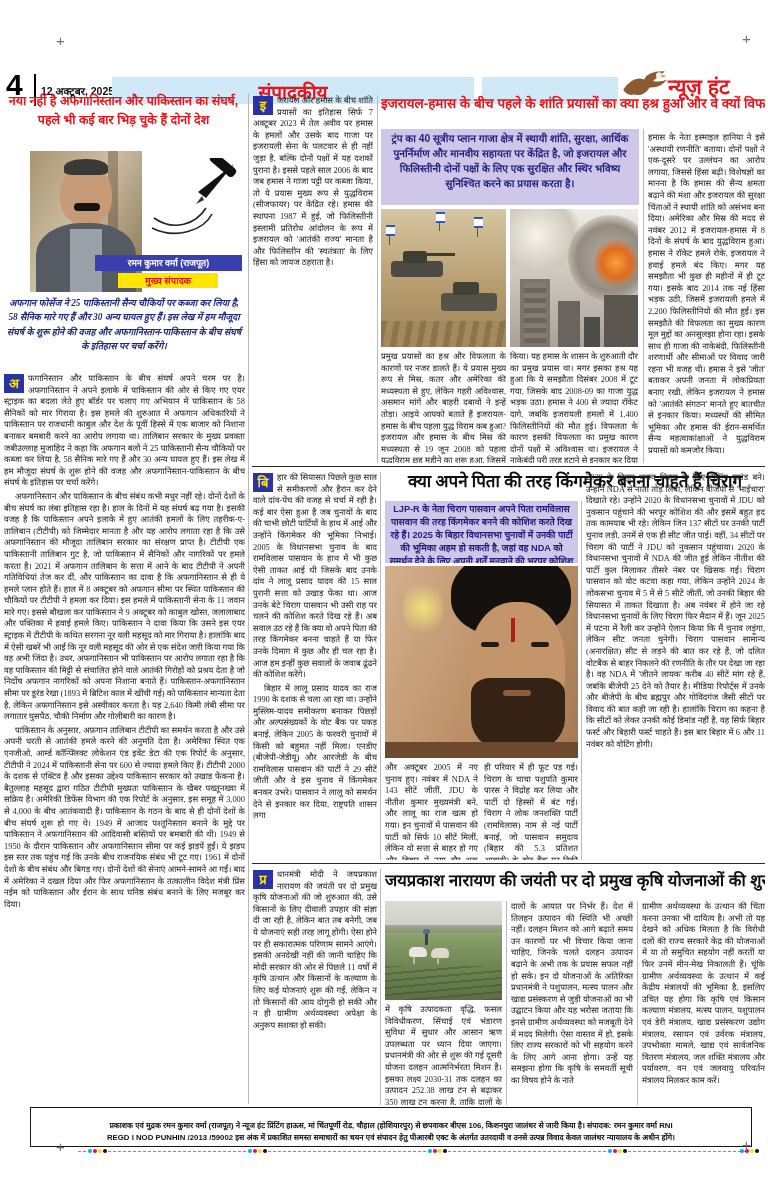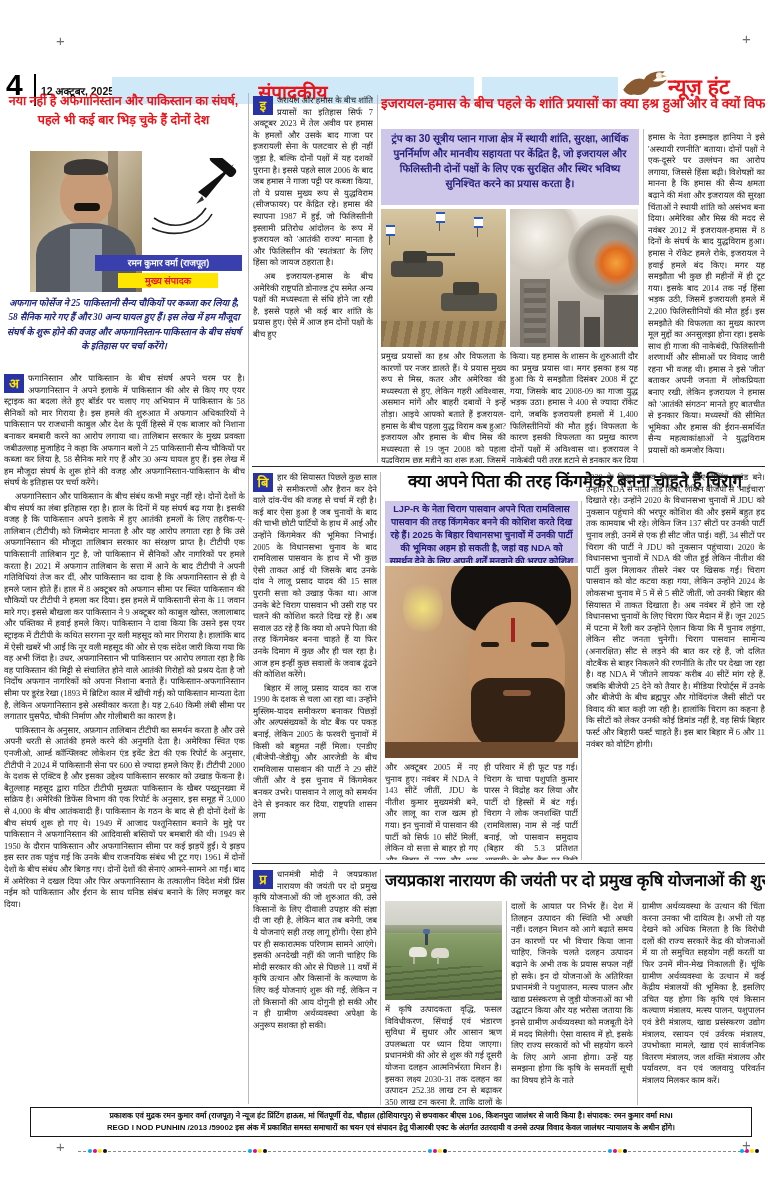--- a/index.html
+++ b/index.html
@@ -18,21 +18,21 @@
   .nowrap{white-space:nowrap;}
   .vrule{width:1px;background:#b9b9b9;}
   .hrule{height:1px;background:#2b2b2b;}
   .purplebox{background:#cfc7e9;color:#26217c;font-family:"Liberation Sans",sans-serif;
              font-weight:bold;text-align:center;overflow:hidden;}
   .band{background:#cfe9f8;}
   .plus{color:#6e6e6e;font-size:15px;font-family:"Liberation Sans",sans-serif;}
   .photo{overflow:hidden;position:absolute;}
   .footerbox{border:1.5px solid #161616;text-align:center;
              font-family:"Liberation Sans",sans-serif;font-weight:bold;
-             font-size:7.8px;line-height:1.55;color:#111;overflow:hidden;padding-top:2px;}
+             font-size:7.8px;line-height:1.55;color:#111;overflow:hidden;padding-top:12px;}
   .regdot{position:absolute;width:4px;height:4px;border-radius:50%;}
 </style>
 </head>
 <body>
 
 <div class="abs plus" style="left:56px;top:32px;">+</div>
 <div class="abs plus" style="left:742px;top:30px;">+</div>
 
 <div class="abs" style="left:6px;top:68px;font-size:30px;font-weight:bold;font-family:'Liberation Sans',sans-serif;color:#000;">4</div>
 <div class="abs" style="left:34px;top:74px;width:2px;height:32px;background:#000;"></div>
@@ -81,27 +81,26 @@
 <div class="abs bodytext" style="left:4px;top:373px;width:241px;height:731px;">
   <p><span class="dropcap">अ</span><span>फगानिस्तान और पाकिस्तान के बीच संघर्ष अपने चरम पर है। अफगानिस्तान ने अपने इलाके में पाकिस्तान की ओर से किए गए एयर स्ट्राइक का बदला लेते हुए बॉर्डर पर चलाए गए अभियान में पाकिस्तान के 58 सैनिकों को मार गिराया है। इस हमले की शुरुआत में अफगान अधिकारियों ने पाकिस्तान पर राजधानी काबुल और देश के पूर्वी हिस्से में एक बाजार को निशाना बनाकर बमबारी करने का आरोप लगाया था। तालिबान सरकार के मुख्य प्रवक्ता जबीउल्लाह मुजाहिद ने कहा कि अफगान बलों ने 25 पाकिस्तानी सैन्य चौकियों पर कब्जा कर लिया है, 58 सैनिक मारे गए हैं और 30 अन्य घायल हुए हैं। इस लेख में हम मौजूदा संघर्ष के शुरू होने की वजह और अफगानिस्तान-पाकिस्तान के बीच संघर्ष के इतिहास पर चर्चा करेंगे।</span></p>
   <p class="indent">अफगानिस्तान और पाकिस्तान के बीच संबंध कभी मधुर नहीं रहे। दोनों देशों के बीच संघर्ष का लंबा इतिहास रहा है। हाल के दिनों में यह संघर्ष बढ़ गया है। इसकी वजह है कि पाकिस्तान अपने इलाके में हुए आतंकी हमलों के लिए तहरीक-ए-तालिबान (टीटीपी) को जिम्मेदार मानता है और यह आरोप लगाता रहा है कि उसे अफगानिस्तान की मौजूदा तालिबान सरकार का संरक्षण प्राप्त है। टीटीपी एक पाकिस्तानी तालिबान गुट है, जो पाकिस्तान में सैनिकों और नागरिकों पर हमले करता है। 2021 में अफगान तालिबान के सत्ता में आने के बाद टीटीपी ने अपनी गतिविधियां तेज कर दीं, और पाकिस्तान का दावा है कि अफगानिस्तान से ही ये हमले प्लान होते हैं। हाल में 8 अक्टूबर को अफगान सीमा पर स्थित पाकिस्तान की चौकियों पर टीटीपी ने हमला कर दिया। इस हमले में पाकिस्तानी सेना के 11 जवान मारे गए। इससे बौखला कर पाकिस्तान ने 9 अक्टूबर को काबुल खोस्त, जलालाबाद और पक्तिका में हवाई हमले किए। पाकिस्तान ने दावा किया कि उसने इस एयर स्ट्राइक में टीटीपी के कथित सरगना नूर वली महसूद को मार गिराया है। हालांकि बाद में ऐसी खबरें भी आईं कि नूर वली महसूद की ओर से एक संदेश जारी किया गया कि वह अभी जिंदा है। उधर, अफगानिस्तान भी पाकिस्तान पर आरोप लगाता रहा है कि वह पाकिस्तान की मिट्टी से संचालित होने वाले आतंकी गिरोहों को प्रश्रय देता है जो निर्दोष अफगान नागरिकों को अपना निशाना बनाते हैं। पाकिस्तान-अफगानिस्तान सीमा पर डूरंड रेखा (1893 में ब्रिटिश काल में खींची गई) को पाकिस्तान मान्यता देता है, लेकिन अफगानिस्तान इसे अस्वीकार करता है। यह 2,640 किमी लंबी सीमा पर लगातार घुसपैठ, चौकी निर्माण और गोलीबारी का कारण है।</p>
   <p class="indent">पाकिस्तान के अनुसार, अफ़गान तालिबान टीटीपी का समर्थन करता है और उसे अपनी धरती से आतंकी हमले करने की अनुमति देता है। अमेरिका स्थित एक एनजीओ, आर्म्ड कॉन्फ्लिक्ट लोकेशन एंड इवेंट डेटा की एक रिपोर्ट के अनुसार, टीटीपी ने 2024 में पाकिस्तानी सेना पर 600 से ज्यादा हमले किए हैं। टीटीपी 2000 के दशक से एक्टिव है और इसका उद्देश्य पाकिस्तान सरकार को उखाड़ फेंकना है। बैतुल्लाह महसूद द्वारा गठित टीटीपी मुख्यतः पाकिस्तान के खैबर पख्तूनख्वा में सक्रिय है। अमेरिकी डिफेंस विभाग की एक रिपोर्ट के अनुसार, इस समूह में 3,000 से 4,000 के बीच आतंकवादी हैं। पाकिस्तान के गठन के बाद से ही दोनों देशों के बीच संघर्ष शुरू हो गए थे। 1949 में आजाद पश्तूनिस्तान बनाने के मुद्दे पर पाकिस्तान ने अफगानिस्तान की आदिवासी बस्तियों पर बमबारी की थी। 1949 से 1950 के दौरान पाकिस्तान और अफगानिस्तान सीमा पर कई झड़पें हुईं। ये झड़प इस स्तर तक पहुंच गई कि उनके बीच राजनयिक संबंध भी टूट गए। 1961 में दोनों देशों के बीच संबंध और बिगड़ गए। दोनों देशों की सेनाएं आमने-सामने आ गईं। बाद में अमेरिका ने दखल दिया और फिर अफगानिस्तान के तत्कालीन विदेश मंत्री प्रिंस नईम को पाकिस्तान और ईरान के साथ घनिष्ठ संबंध बनाने के लिए मजबूर कर दिया।</p>
 </div>
 
 <div class="abs vrule" style="left:248px;top:93px;height:1011px;"></div>
 
 <div class="abs bodytext" style="left:253px;top:95px;width:120px;height:368px;">
   <p><span class="dropcap">इ</span><span>जरायल और हमास के बीच शांति प्रयासों का इतिहास सिर्फ 7 अक्टूबर 2023 में तेल अवीव पर हमास के हमलों और उसके बाद गाजा पर इजरायली सेना के पलटवार से ही नहीं जुड़ा है, बल्कि दोनों पक्षों में यह दशकों पुराना है। इससे पहले साल 2006 के बाद जब हमास ने गाजा पट्टी पर कब्जा किया, तो ये प्रयास मुख्य रूप से युद्धविराम (सीजफायर) पर केंद्रित रहे। हमास की स्थापना 1987 में हुई, जो फिलिस्तीनी इस्लामी प्रतिरोध आंदोलन के रूप में इजरायल को 'आतंकी राज्य' मानता है और फिलिस्तीन की 'स्वतंत्रता' के लिए हिंसा को जायज ठहराता है।</span></p>
-  <p class="indent">अब इजरायल-हमास के बीच अमेरिकी राष्ट्रपति डोनाल्ड ट्रंप समेत अन्य पक्षों की मध्यस्थता से संधि होने जा रही है, इससे पहले भी कई बार शांति के प्रयास हुए। ऐसे में आज हम दोनों पक्षों के बीच हुए</p>
 </div>
 <div class="abs vrule" style="left:377px;top:95px;height:368px;"></div>
 
 <div class="abs hl hl-red nowrap" style="left:381px;top:93px;width:384px;height:22px;font-size:13.5px;line-height:22px;">इजरायल-हमास के बीच पहले के शांति प्रयासों का क्या हश्र हुआ और वे क्यों विफल रहे?</div>
 
-<div class="abs purplebox" style="left:381px;top:129px;width:258px;height:76px;font-size:10.3px;line-height:1.45;padding:3px 5px;box-sizing:border-box;">ट्रंप का 30 सूत्रीय प्लान गाजा क्षेत्र में स्थायी शांति, सुरक्षा, आर्थिक पुनर्निर्माण और मानवीय सहायता पर केंद्रित है, जो इजरायल और फिलिस्तीनी दोनों पक्षों के लिए एक सुरक्षित और स्थिर भविष्य सुनिश्चित करने का प्रयास करता है।</div>
+<div class="abs purplebox" style="left:381px;top:129px;width:258px;height:76px;font-size:10.3px;line-height:1.45;padding:3px 5px;box-sizing:border-box;">ट्रंप का 40 सूत्रीय प्लान गाजा क्षेत्र में स्थायी शांति, सुरक्षा, आर्थिक पुनर्निर्माण और मानवीय सहायता पर केंद्रित है, जो इजरायल और फिलिस्तीनी दोनों पक्षों के लिए एक सुरक्षित और स्थिर भविष्य सुनिश्चित करने का प्रयास करता है।</div>
 
 <div class="photo" style="left:381px;top:209px;width:125px;height:138px;background:linear-gradient(180deg,#d6c6a2 0%,#b49a6c 60%,#9c8258 100%);">
   <div style="position:absolute;left:8px;top:20px;width:1px;height:16px;background:#555;"></div>
   <div style="position:absolute;left:5px;top:16px;width:9px;height:7px;background:#fff;border-top:2px solid #2a57c0;border-bottom:2px solid #2a57c0;"></div>
   <div style="position:absolute;left:58px;top:6px;width:1px;height:16px;background:#555;"></div>
   <div style="position:absolute;left:55px;top:3px;width:9px;height:7px;background:#fff;border-top:2px solid #2a57c0;border-bottom:2px solid #2a57c0;"></div>
   <div style="position:absolute;left:96px;top:12px;width:1px;height:16px;background:#555;"></div>
   <div style="position:absolute;left:93px;top:8px;width:9px;height:7px;background:#fff;border-top:2px solid #2a57c0;border-bottom:2px solid #2a57c0;"></div>
   <div style="position:absolute;left:10px;top:52px;width:52px;height:16px;background:#4c4a43;border-radius:4px;"></div>
   <div style="position:absolute;left:22px;top:42px;width:24px;height:12px;background:#3e3c36;border-radius:3px;"></div>

